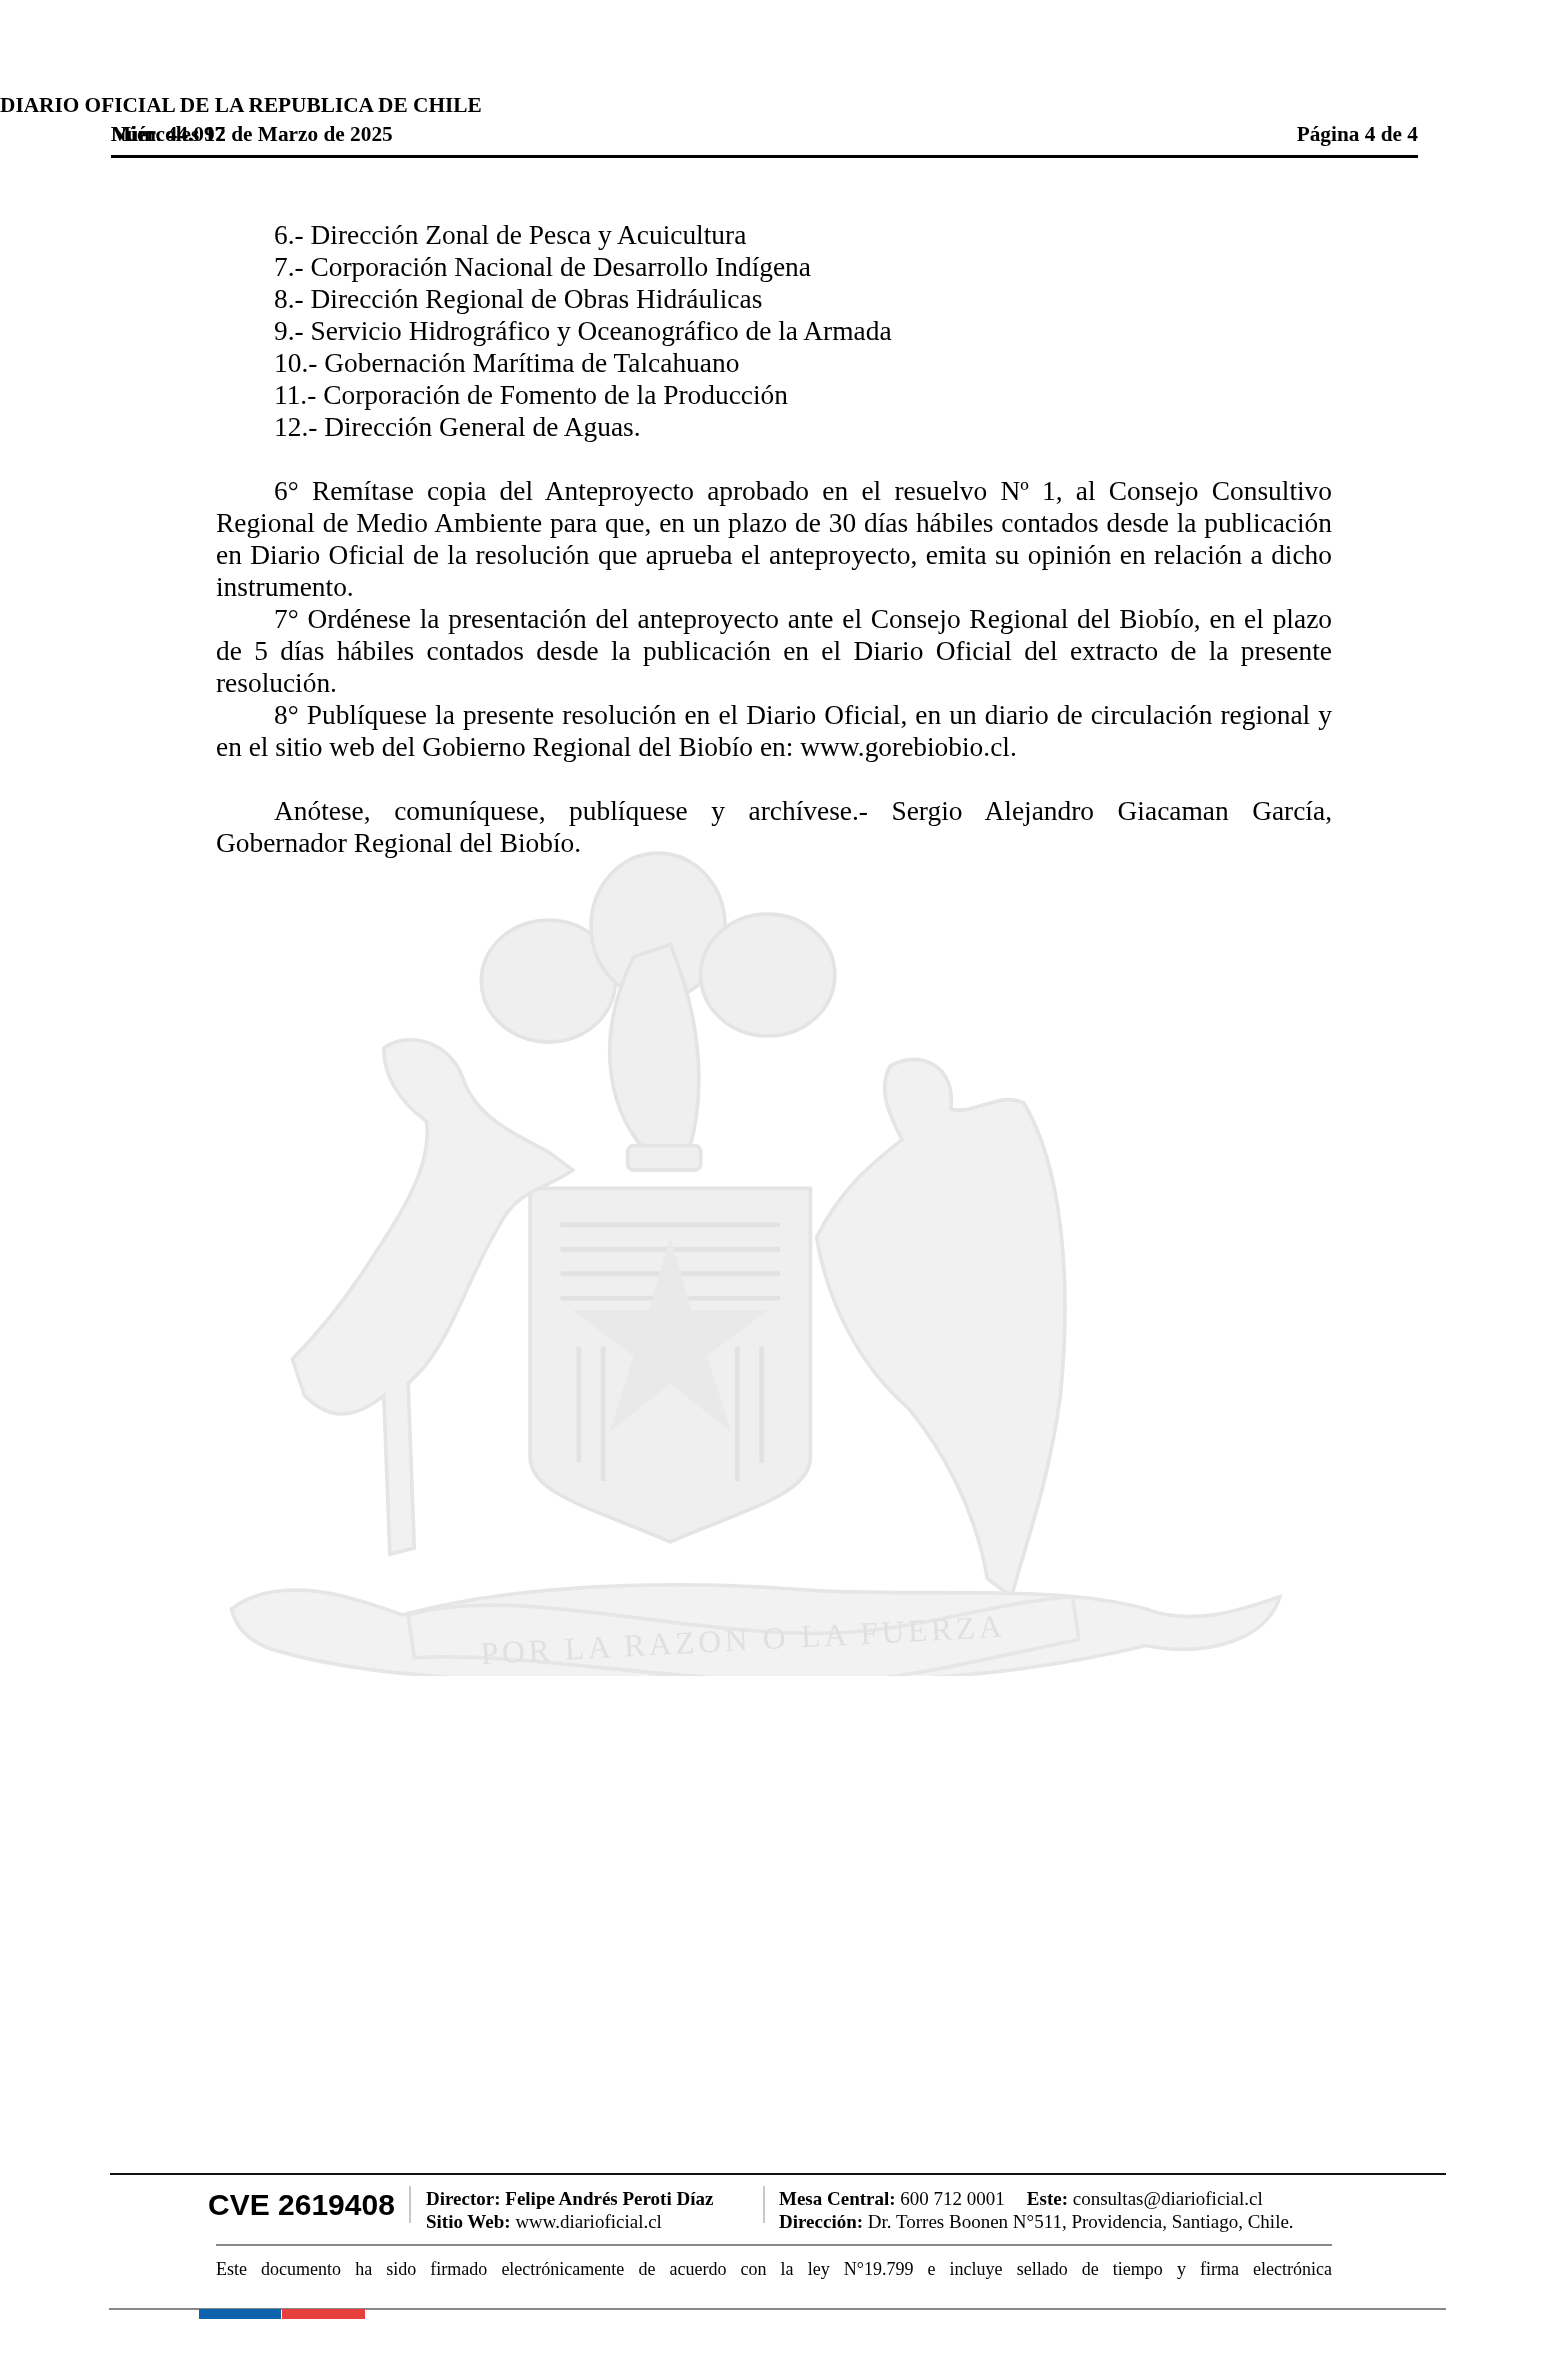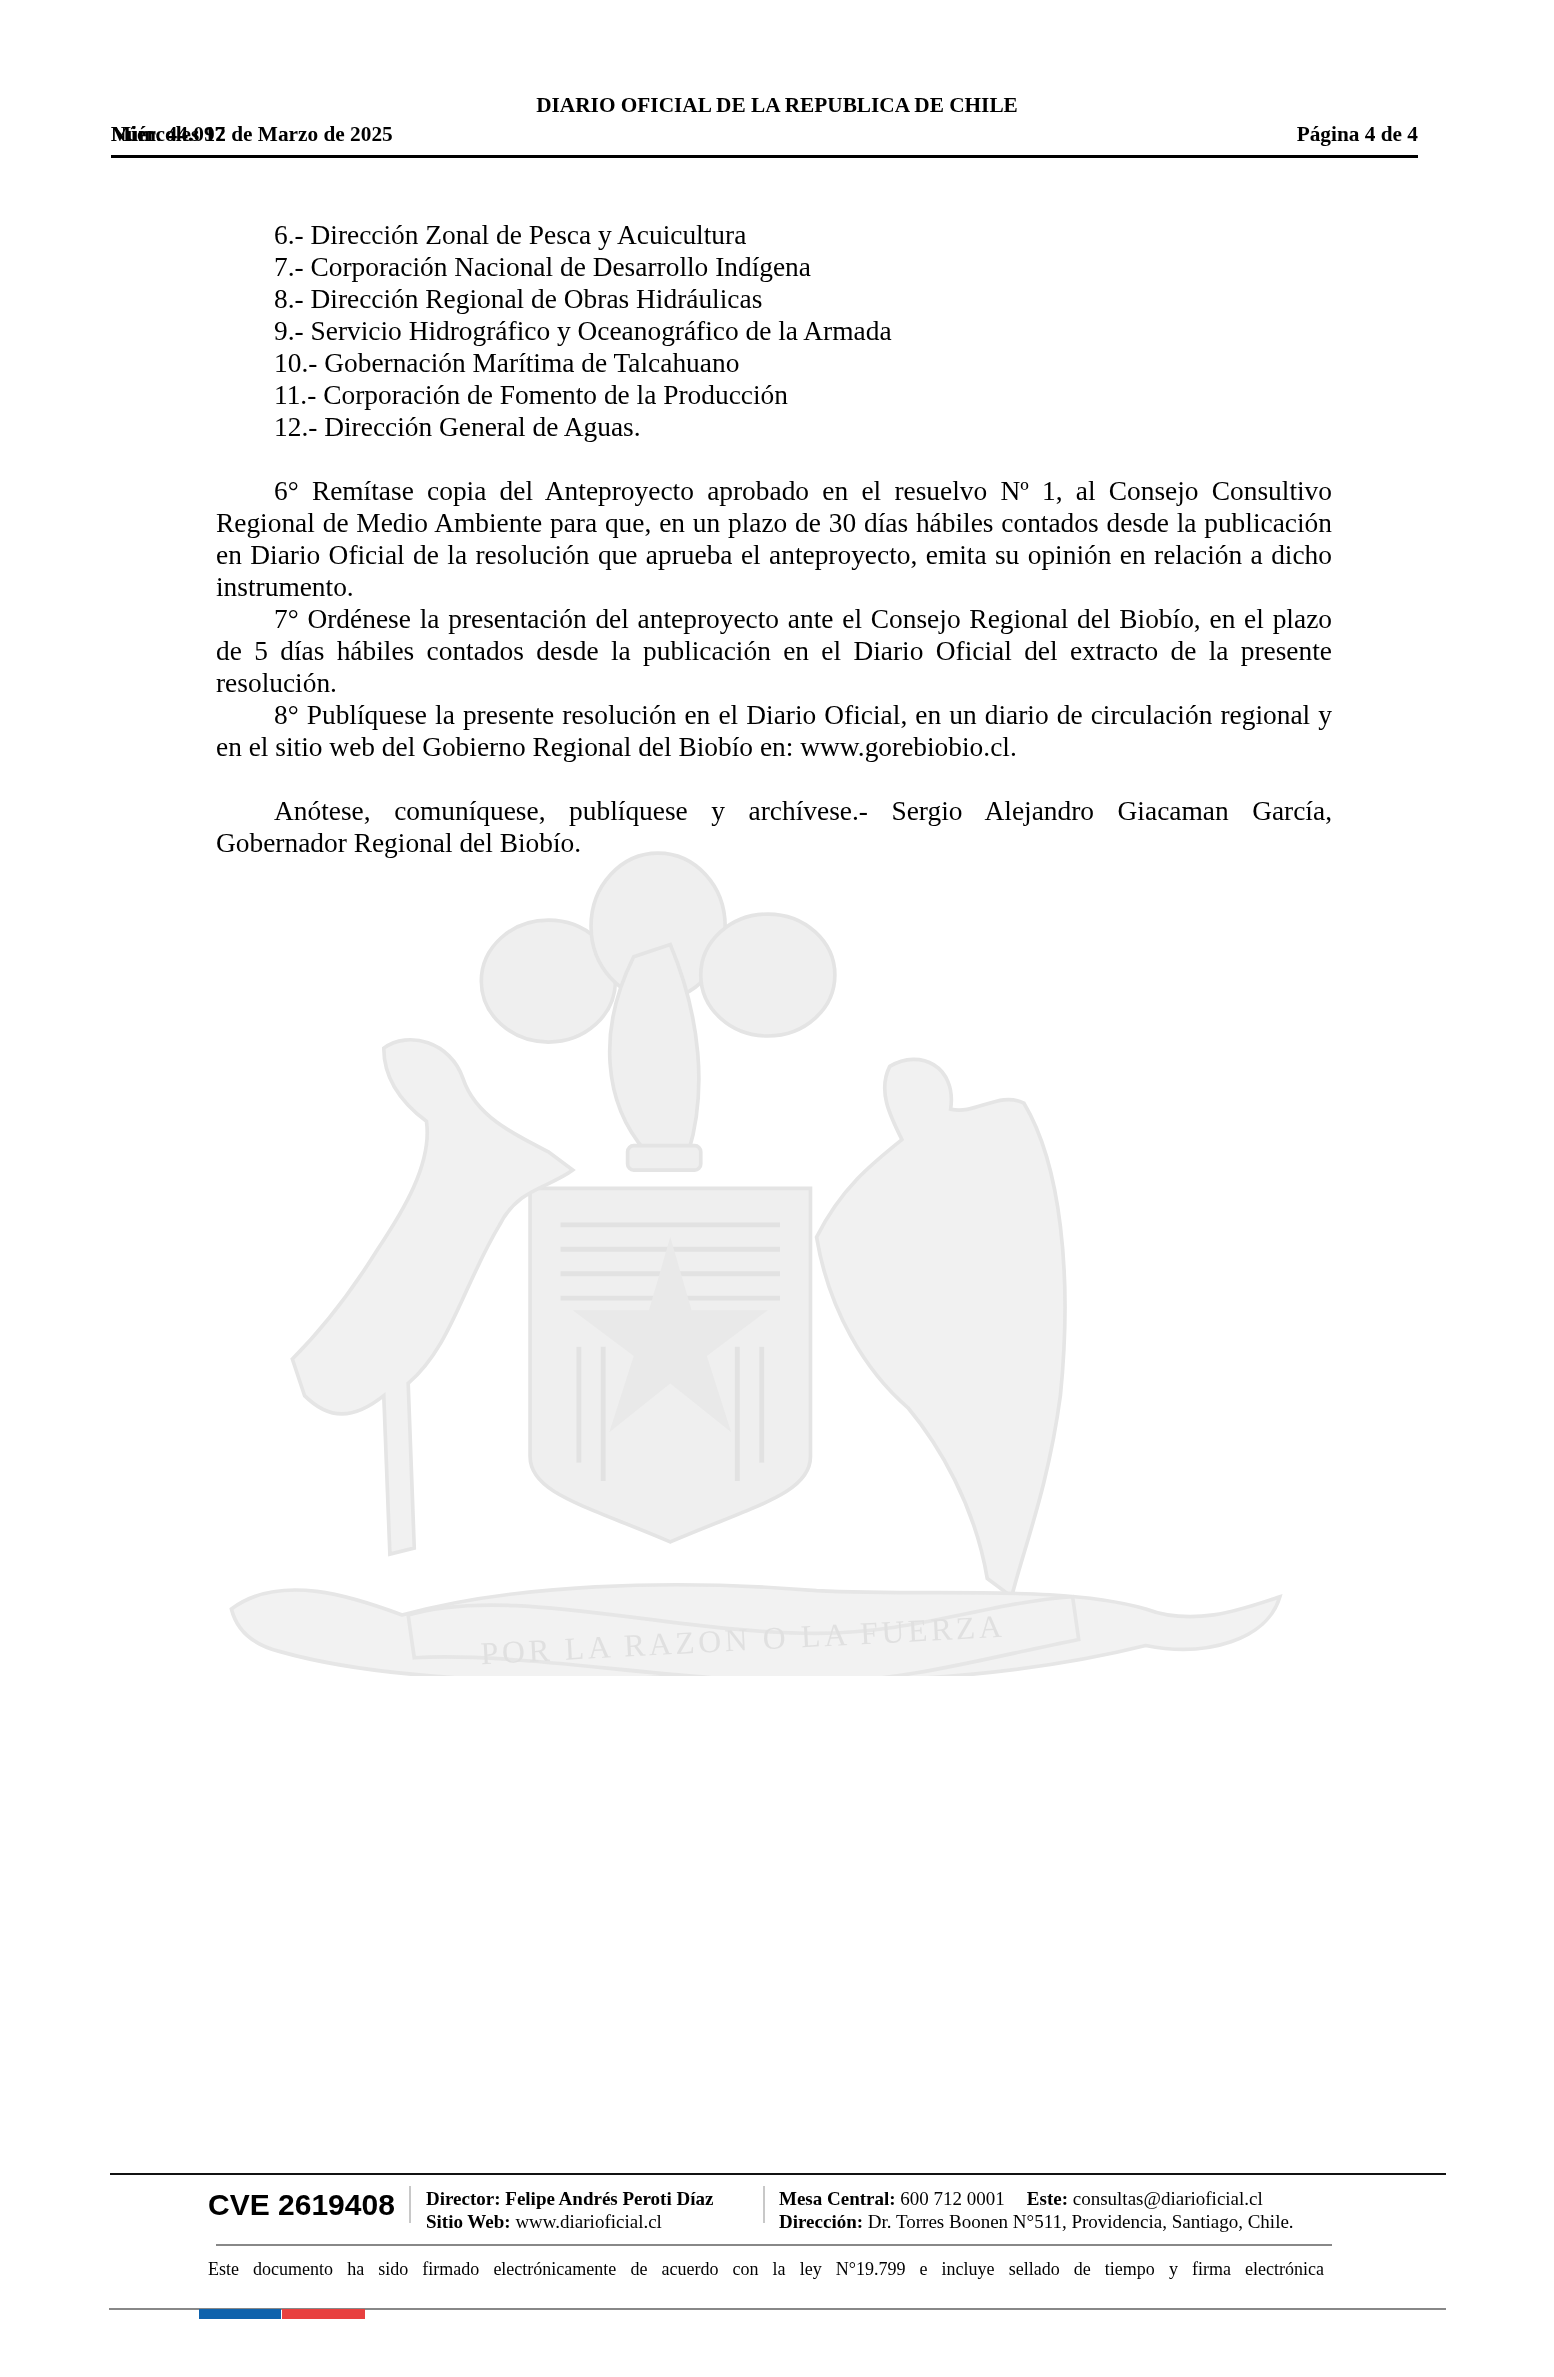--- a/index.html
+++ b/index.html
@@ -1,19 +1,19 @@
 <!DOCTYPE html>
 <html style="font-size:9.8px"><head>
   <meta charset="utf-8">
   <style>
     html, body { margin: 0; padding: 0; background: #ffffff; }
     body { width: 1554px; height: 2377px; position: relative; overflow: hidden; color: #000; font-family: "Liberation Serif", "DejaVu Serif", serif; }
 
     
-    .hdr-title { position: absolute; left: 0; width: 1554px; top: 93px; text-align: center; font-weight: bold; font-size: 21.3px; line-height: 24.4px; }
+    .hdr-title { position: absolute; left: 0; width: 1554px; top: 93px; font-weight: bold; font-size: 21.3px; line-height: 24.4px; }
     .hdr-row { position: absolute; left: 111px; width: 1307px; top: 121px; height: 27px; font-weight: bold; font-size: 21.3px; line-height: 27px; }
     .hdr-num { position: absolute; left: 0; top: 0; }
     .hdr-date { position: absolute; left: 0; width: 1307px; text-align: left; top: 0; }
     .hdr-page { position: absolute; right: 0; top: 0; }
     .hdr-rule { position: absolute; left: 111px; width: 1307px; top: 155px; height: 3px; background: #000; }
 
     
     .body-col { position: absolute; left: 216px; width: 1116px; top: 194px; font-size: 27.4px; line-height: 32px; margin-top: 25px; }
     .list-item { padding-left: 58px; white-space: nowrap; }
     .para { text-align: justify; text-indent: 58px; margin: 0; }
@@ -22,21 +22,21 @@
     
     .watermark { position: absolute; left: 207px; top: 847px; width: 1146px; height: 829px; }
 
     
     .ftr-rule-top { position: absolute; left: 110px; width: 1336px; top: 2173px; height: 2.4px; background: #111; }
     .ftr-cve { position: absolute; left: 208px; top: 2187px; font-family: "Liberation Sans", "DejaVu Sans", sans-serif; font-weight: bold; font-size: 30px; line-height: 35px; }
     .ftr-sep { position: absolute; top: 2186px; width: 1.8px; height: 37px; background: #c8c8c8; }
     .ftr-block { position: absolute; top: 2188px; font-size: 19px; line-height: 22.6px; white-space: nowrap; }
     .ftr-block b { font-weight: bold; }
     .ftr-rule-inner { position: absolute; left: 216px; width: 1116px; top: 2244px; height: 2.4px; background: #888; }
-    .ftr-disclaimer { position: absolute; left: 208px; width: 1116px; top: 2259px; font-size: 18px; line-height: 21px; text-align: justify; text-align-last: justify; }
+    .ftr-disclaimer { position: absolute; left: 216px; width: 1116px; top: 2259px; font-size: 18px; line-height: 21px; text-align: justify; text-align-last: justify; }
     .ftr-disclaimer div { text-align: justify; text-align-last: justify; }
     .ftr-rule-bottom { position: absolute; left: 109px; width: 1337px; top: 2308px; height: 2.4px; background: #888; }
     .flag-blue { position: absolute; left: 199px; top: 2309px; width: 82px; height: 9.8px; }
     .flag-red { position: absolute; left: 282px; top: 2309px; width: 83px; height: 9.8px; }
   </style>
 </head>
 <body>
 
 <div>
   <div class="hdr-title">DIARIO OFICIAL DE LA REPUBLICA DE CHILE</div>

